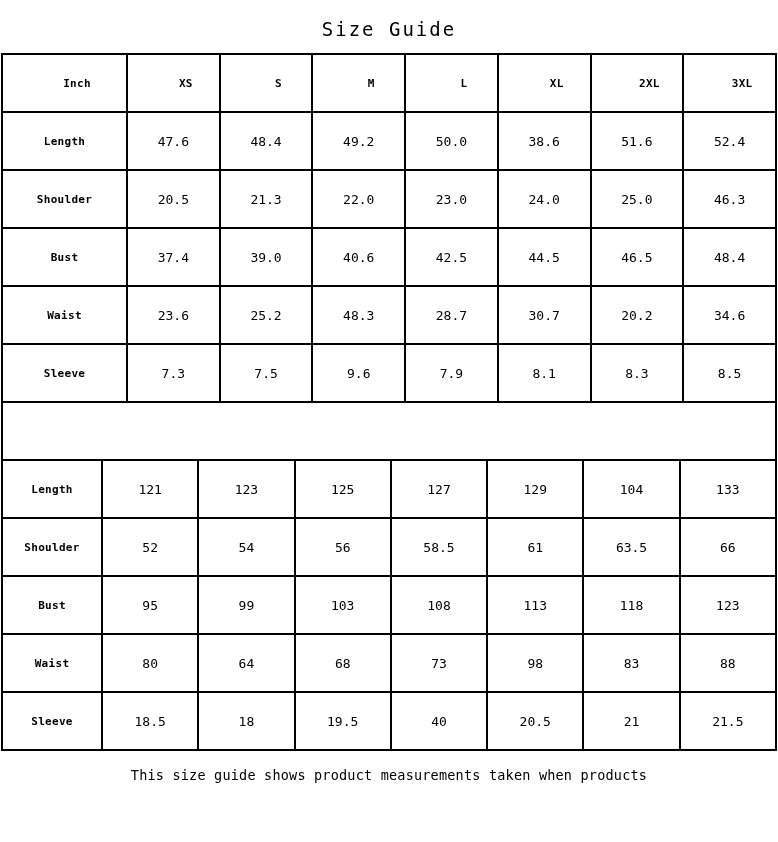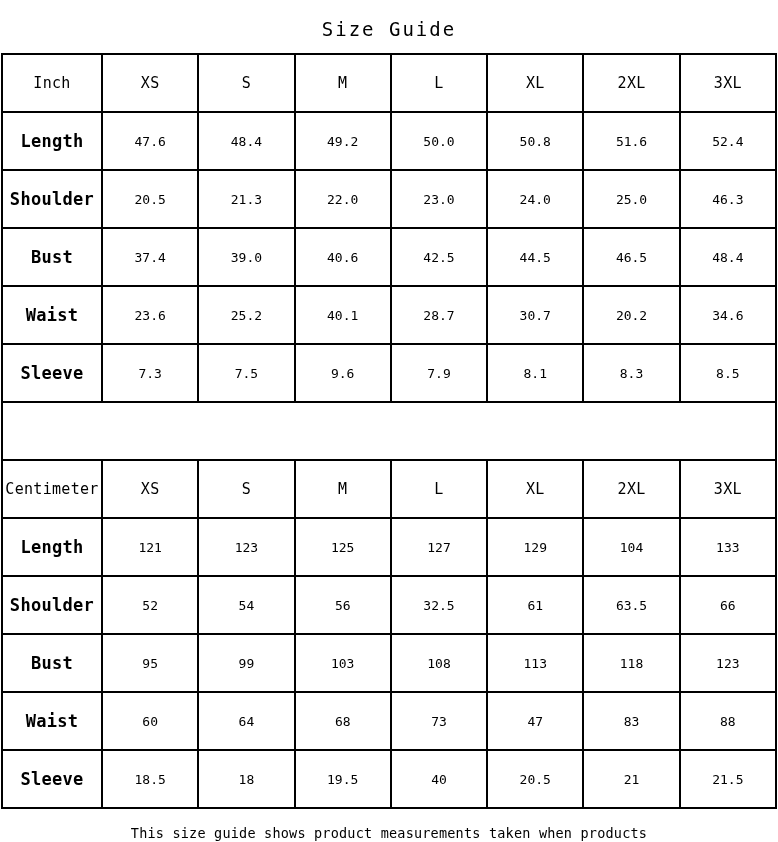--- a/index.html
+++ b/index.html
@@ -40,28 +40,29 @@
     border: 2px solid #000000;
     height: 56px;
     text-align: center;
     vertical-align: middle;
     font-size: 13px;
     font-family: "DejaVu Sans Mono", monospace;
     padding: 0;
   }
   table.size-table td.rowhead {
     font-weight: bold;
-    font-size: 17px;
+    font-size: 11px;
     width: 98px;
     letter-spacing: 0.3px;
   }
   table.size-table tr.header-row td {
-    font-weight: normal;
-    font-size: 15px;
+    font-weight: bold;
+    font-size: 11px;
     letter-spacing: 0.3px;
+    padding-left: 25px;
   }
   .gap {
     height: 56px;
     border-left: 2px solid #000;
     border-right: 2px solid #000;
     width: 776px;
     margin: 0 1px;
     box-sizing: border-box;
     background: #fff;
   }
@@ -96,21 +97,21 @@
         <td>XL</td>
         <td>2XL</td>
         <td>3XL</td>
       </tr>
       <tr>
         <td class="rowhead">Length</td>
         <td>47.6</td>
         <td>48.4</td>
         <td>49.2</td>
         <td>50.0</td>
-        <td>50.8</td>
+        <td>38.6</td>
         <td>51.6</td>
         <td>52.4</td>
       </tr>
       <tr>
         <td class="rowhead">Shoulder</td>
         <td>20.5</td>
         <td>21.3</td>
         <td>22.0</td>
         <td>23.0</td>
         <td>24.0</td>
@@ -124,21 +125,21 @@
         <td>40.6</td>
         <td>42.5</td>
         <td>44.5</td>
         <td>46.5</td>
         <td>48.4</td>
       </tr>
       <tr>
         <td class="rowhead">Waist</td>
         <td>23.6</td>
         <td>25.2</td>
-        <td>40.1</td>
+        <td>48.3</td>
         <td>28.7</td>
         <td>30.7</td>
         <td>20.2</td>
         <td>34.6</td>
       </tr>
       <tr>
         <td class="rowhead">Sleeve</td>
         <td>7.3</td>
         <td>7.5</td>
         <td>9.6</td>
@@ -147,67 +148,57 @@
         <td>8.3</td>
         <td>8.5</td>
       </tr>
     </tbody>
   </table>
 
   <div class="gap"></div>
 
   <table class="size-table">
     <tbody>
-      <tr class="header-row">
-        <td class="rowhead">Centimeter</td>
-        <td>XS</td>
-        <td>S</td>
-        <td>M</td>
-        <td>L</td>
-        <td>XL</td>
-        <td>2XL</td>
-        <td>3XL</td>
-      </tr>
       <tr>
         <td class="rowhead">Length</td>
         <td>121</td>
         <td>123</td>
         <td>125</td>
         <td>127</td>
         <td>129</td>
         <td>104</td>
         <td>133</td>
       </tr>
       <tr>
         <td class="rowhead">Shoulder</td>
         <td>52</td>
         <td>54</td>
         <td>56</td>
-        <td>32.5</td>
+        <td>58.5</td>
         <td>61</td>
         <td>63.5</td>
         <td>66</td>
       </tr>
       <tr>
         <td class="rowhead">Bust</td>
         <td>95</td>
         <td>99</td>
         <td>103</td>
         <td>108</td>
         <td>113</td>
         <td>118</td>
         <td>123</td>
       </tr>
       <tr>
         <td class="rowhead">Waist</td>
-        <td>60</td>
+        <td>80</td>
         <td>64</td>
         <td>68</td>
         <td>73</td>
-        <td>47</td>
+        <td>98</td>
         <td>83</td>
         <td>88</td>
       </tr>
       <tr>
         <td class="rowhead">Sleeve</td>
         <td>18.5</td>
         <td>18</td>
         <td>19.5</td>
         <td>40</td>
         <td>20.5</td>

